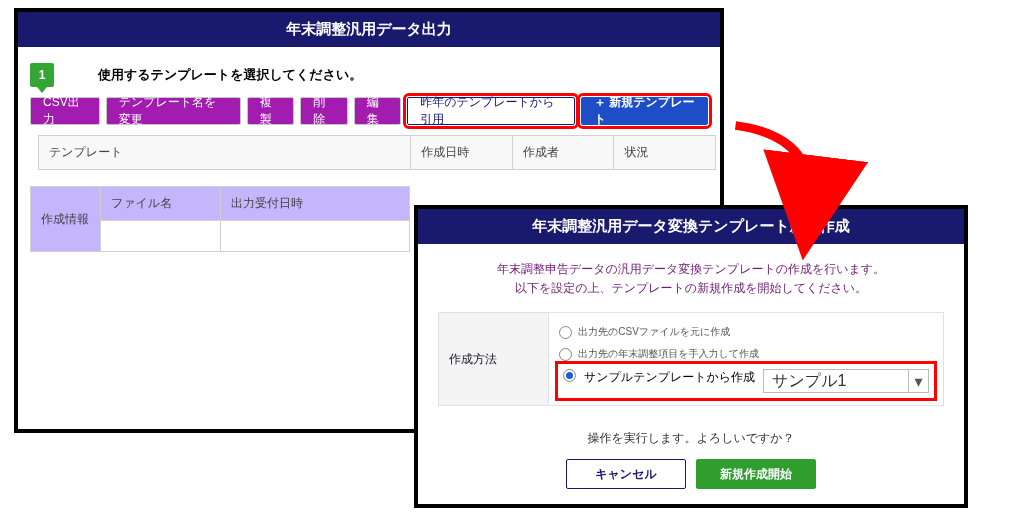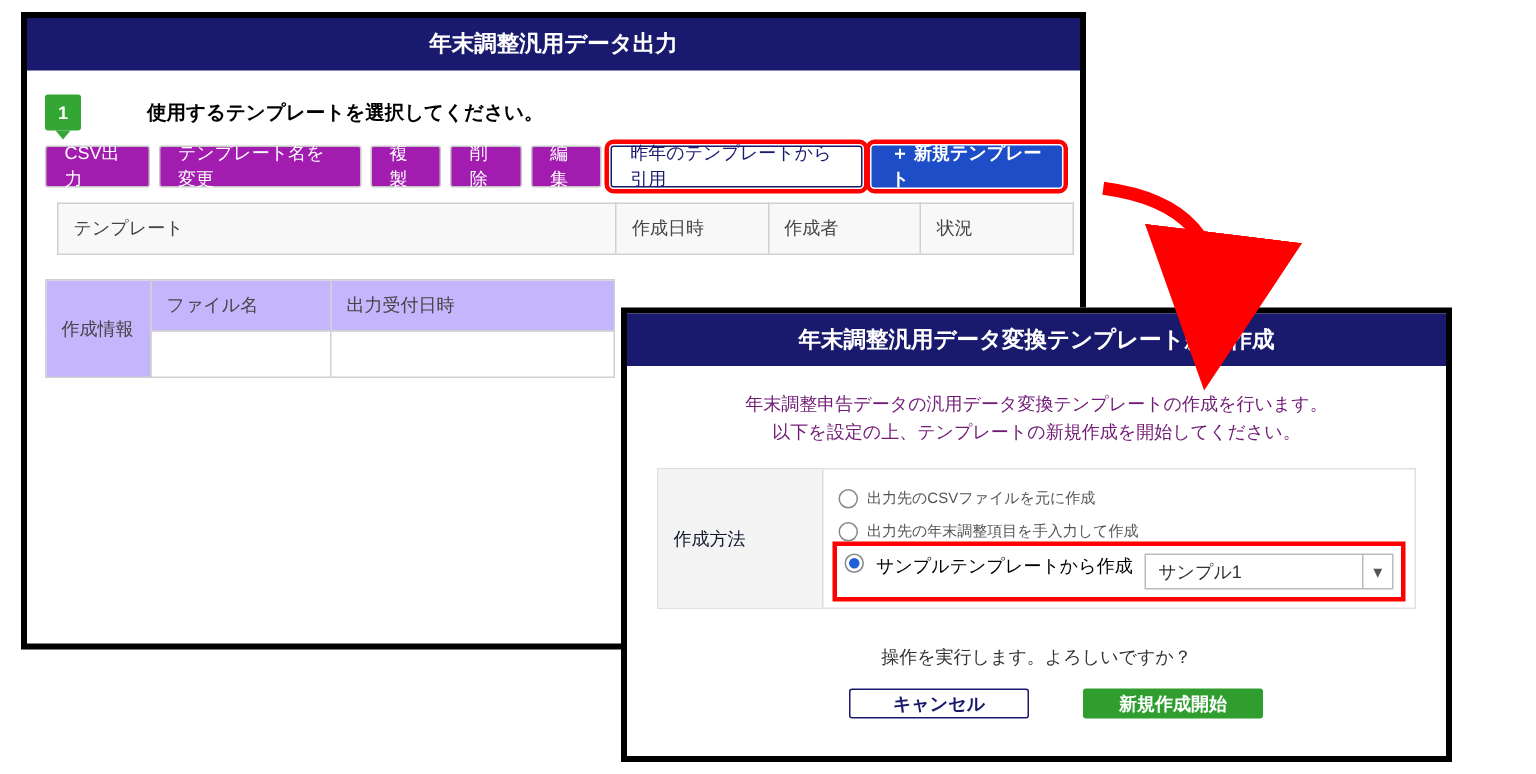--- a/index.html
+++ b/index.html
@@ -40,26 +40,26 @@
 
   
   .desc { text-align:center; padding:16px 10px 14px 10px; color:#701a75; line-height:1.6; font-size:12px;}
   .form-row { display:flex; border:1px solid #e0e0e0; margin:0 20px; }
   .form-label { width:110px; background:#f4f4f4; border-right:1px solid #e0e0e0; display:flex; align-items:center; padding:0 10px; font-size:12px; color:#0f172a;}
   .form-body { flex:1; padding:8px 10px; }
   .radio-row { display:flex; align-items:flex-end; gap:6px; padding:4px 0; font-size:10px; color:#555;}
   .radio { width:13px; height:13px; border:1px solid #888; border-radius:50%; display:inline-block; position:relative; background:#fff;}
   .radio.selected:after { content:""; position:absolute; left:2px; top:2px; right:2px; bottom:2px; background:#1e5fd8; border-radius:50%; }
   .sample-row { display:flex; align-items:flex-start; gap:8px; padding:4px; }
-  .select-box { flex:1; height:24px; border:1px solid #bbb; background:#fff; display:flex; align-items:center; justify-content:space-between; padding:0 0 0 8px; font-size:12px; color:#333;}
+  .select-box { flex:1; height:24px; border:1px solid #bbb; background:#fff; display:flex; align-items:center; justify-content:space-between; padding:0 0 0 8px; font-size:16px; color:#333;}
   .select-caret { width:20px; height:100%; border-left:1px solid #bbb; display:flex; align-items:center; justify-content:center; color:#555;}
 
   .confirm { text-align:center; padding:24px 0 12px 0; font-size:12px; color:#333;}
   .action-row { display:flex; justify-content:center; gap:10px; padding-bottom:14px;}
-  .action-row .btn { width:120px; height:20px;margin-left:26px; }
+  .action-row .btn { width:120px; height:30px; }
 
   
   .arrow { position:absolute; left:730px; top:120px; width:110px; height:110px; z-index:10; pointer-events:none;}
   .arrow svg { width:100%; height:100%; overflow:visible;}
 </style>
 </head>
 <body>
 
 <div id="panel-a" class="outer-frame">
   <div class="header-bar">年末調整汎用データ出力</div>

